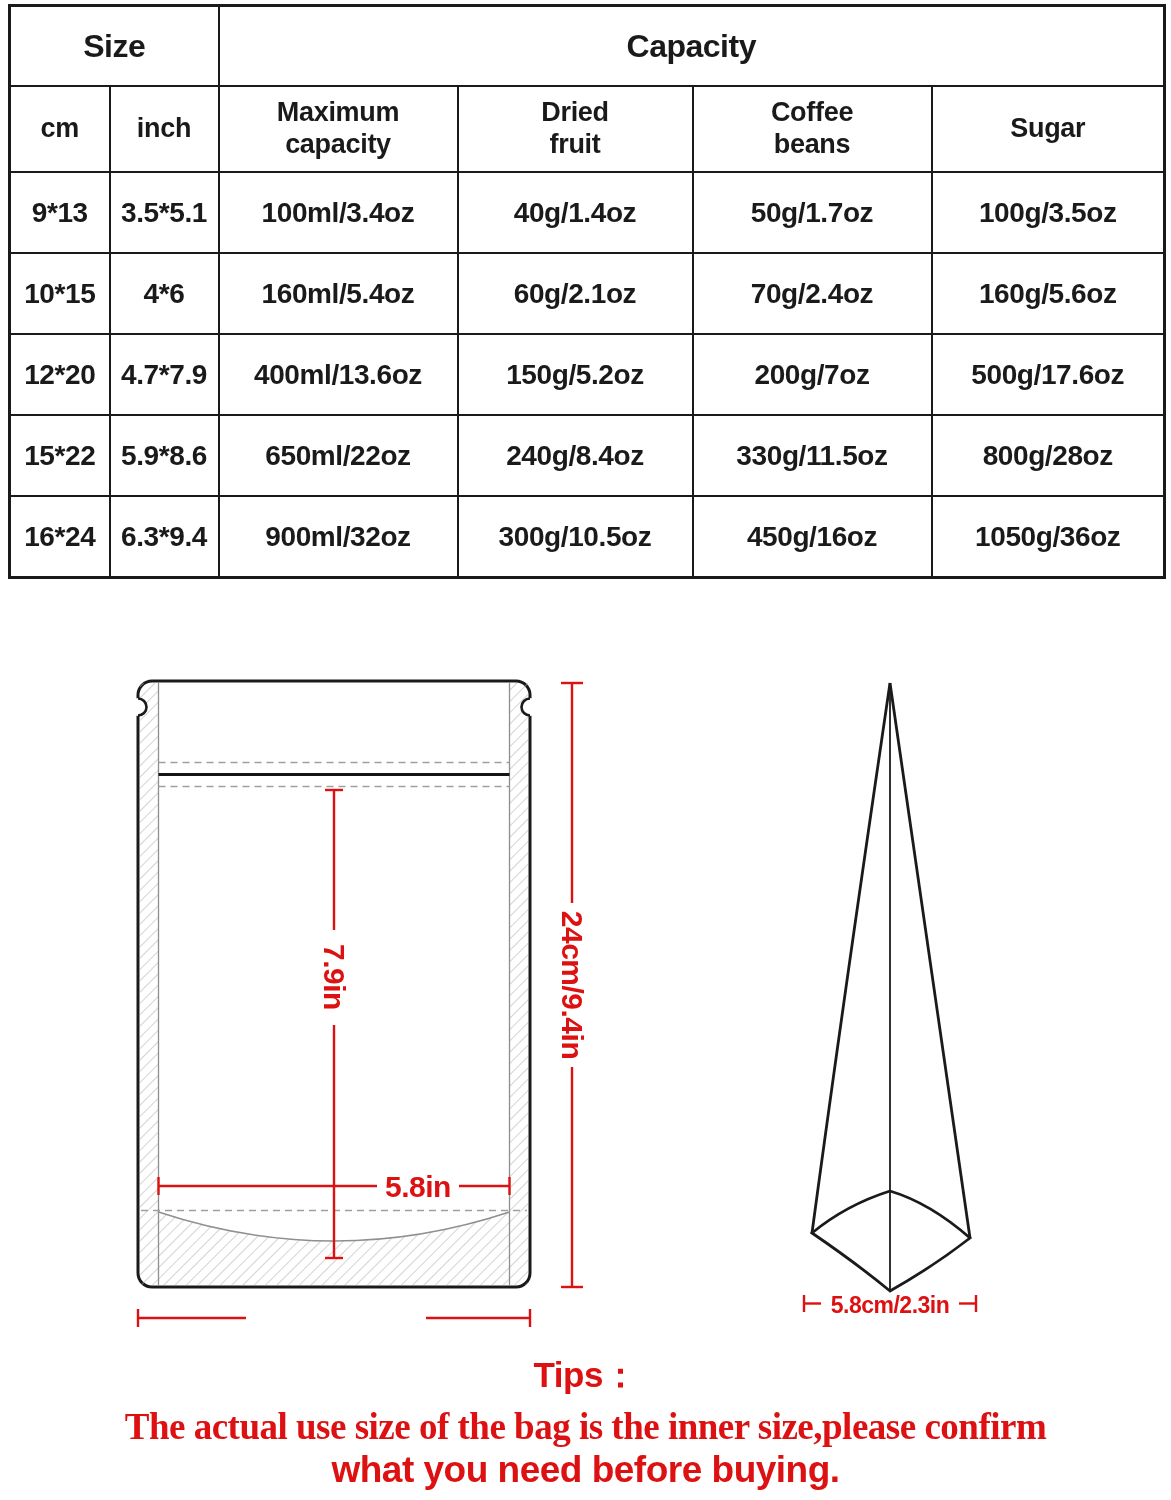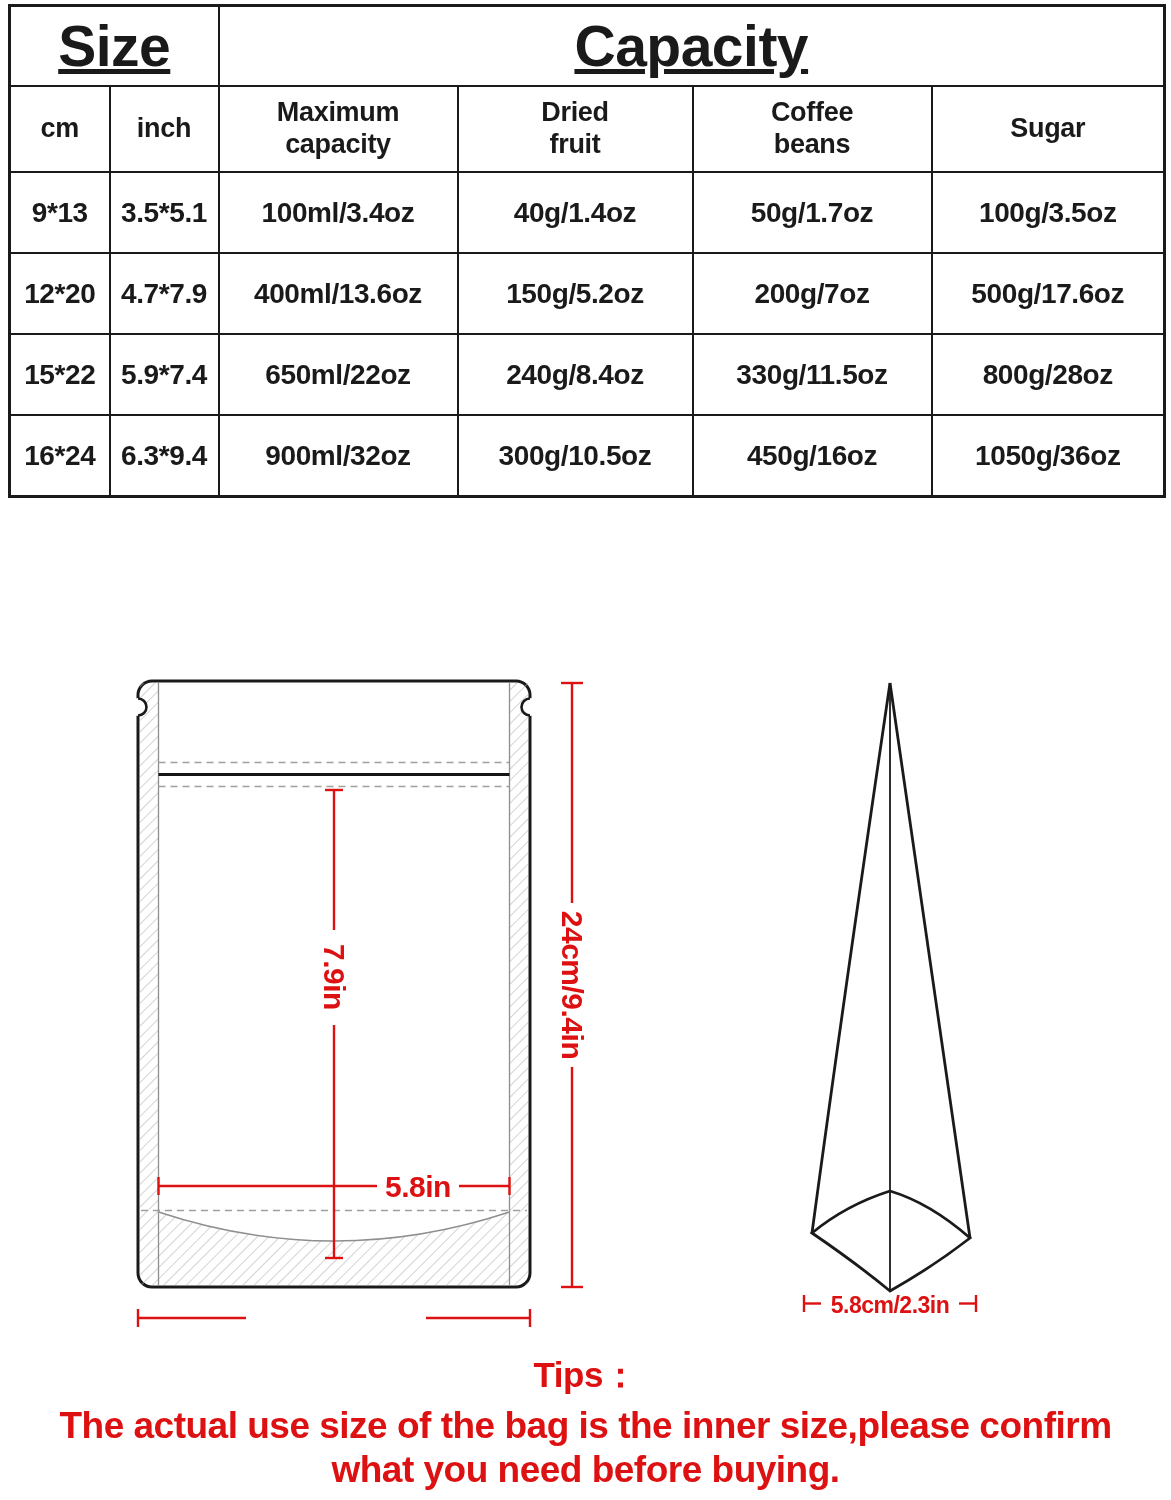--- a/index.html
+++ b/index.html
@@ -11,38 +11,38 @@
   
   table.size-table{
     position:absolute;left:8px;top:4px;width:1155px;
     border-collapse:collapse;table-layout:fixed;
     border:3px solid #1a1a1a;
   }
   .size-table th,.size-table td{
     border:2.5px solid #1a1a1a;text-align:center;vertical-align:middle;padding:0;
     background:#ffffff;
   }
-  .size-table tr.group-header th{font-size:57px;font-weight:bold;height:78px;letter-spacing:-0.5px;text-decoration:underline;}
+  .size-table tr.group-header th{font-size:32px;font-weight:bold;height:78px;letter-spacing:-0.5px;}
   .size-table tr.col-header-row th{
     font-size:27px;font-weight:bold;height:84px;white-space:pre-line;line-height:1.18;letter-spacing:-0.3px;
   }
   .size-table tbody td{font-size:28px;font-weight:700;height:79px;letter-spacing:-0.4px;}
 
   
   svg.diagram{position:absolute;left:0;top:0;width:1171px;height:1500px;}
 
   
   .dim-label{
     position:absolute;color:#dd1111;font-weight:bold;text-align:center;
     line-height:40px;height:40px;white-space:nowrap;letter-spacing:-0.5px;
   }
   .rot90{transform:rotate(90deg);}
   .tips{position:absolute;left:0;width:1171px;text-align:center;color:#dd1111;font-weight:bold;letter-spacing:-0.5px;}
   .tips-title{top:1352px;font-size:35px;}
-  .tips-line1{top:1405px;font-size:37px;}
+  .tips-line1{top:1405px;font-size:37px;font-family:Liberation Serif, serif;}
   .tips-line2{top:1449px;font-size:37px;}
 </style>
 </head>
 <body>
 
 <div class="page">
 
   <table class="size-table">
     <colgroup>
       <col style="width:100px">
@@ -72,30 +72,38 @@
     <tbody>
         <tr>
           <td>9*13</td>
           <td>3.5*5.1</td>
           <td>100ml/3.4oz</td>
           <td>40g/1.4oz</td>
           <td>50g/1.7oz</td>
           <td>100g/3.5oz</td>
         </tr>
         <tr>
+          <td>10*15</td>
+          <td>4*6</td>
+          <td>160ml/5.4oz</td>
+          <td>60g/2.1oz</td>
+          <td>70g/2.4oz</td>
+          <td>160g/5.6oz</td>
+        </tr>
+        <tr>
           <td>12*20</td>
           <td>4.7*7.9</td>
           <td>400ml/13.6oz</td>
           <td>150g/5.2oz</td>
           <td>200g/7oz</td>
           <td>500g/17.6oz</td>
         </tr>
         <tr>
           <td>15*22</td>
-          <td>5.9*7.4</td>
+          <td>5.9*8.6</td>
           <td>650ml/22oz</td>
           <td>240g/8.4oz</td>
           <td>330g/11.5oz</td>
           <td>800g/28oz</td>
         </tr>
         <tr>
           <td>16*24</td>
           <td>6.3*9.4</td>
           <td>900ml/32oz</td>
           <td>300g/10.5oz</td>

